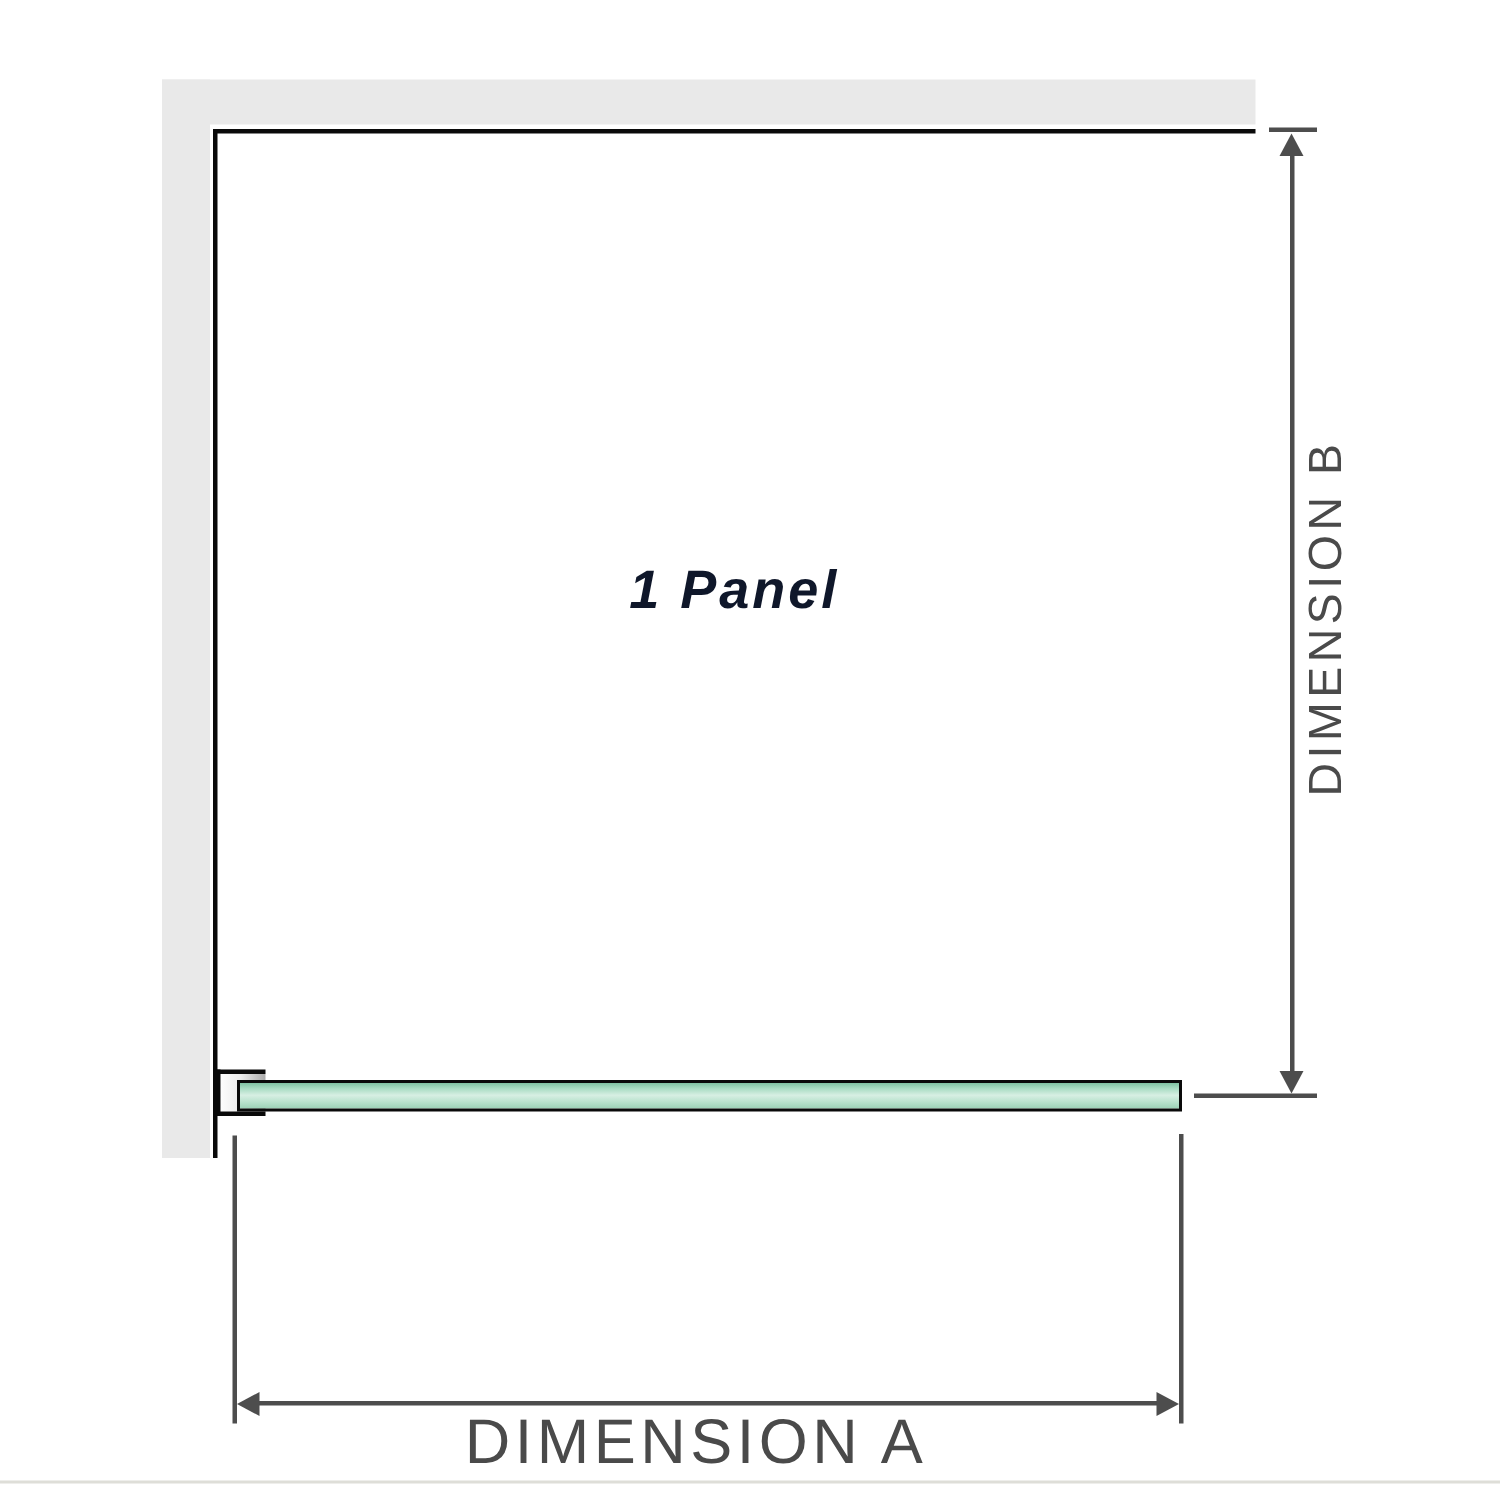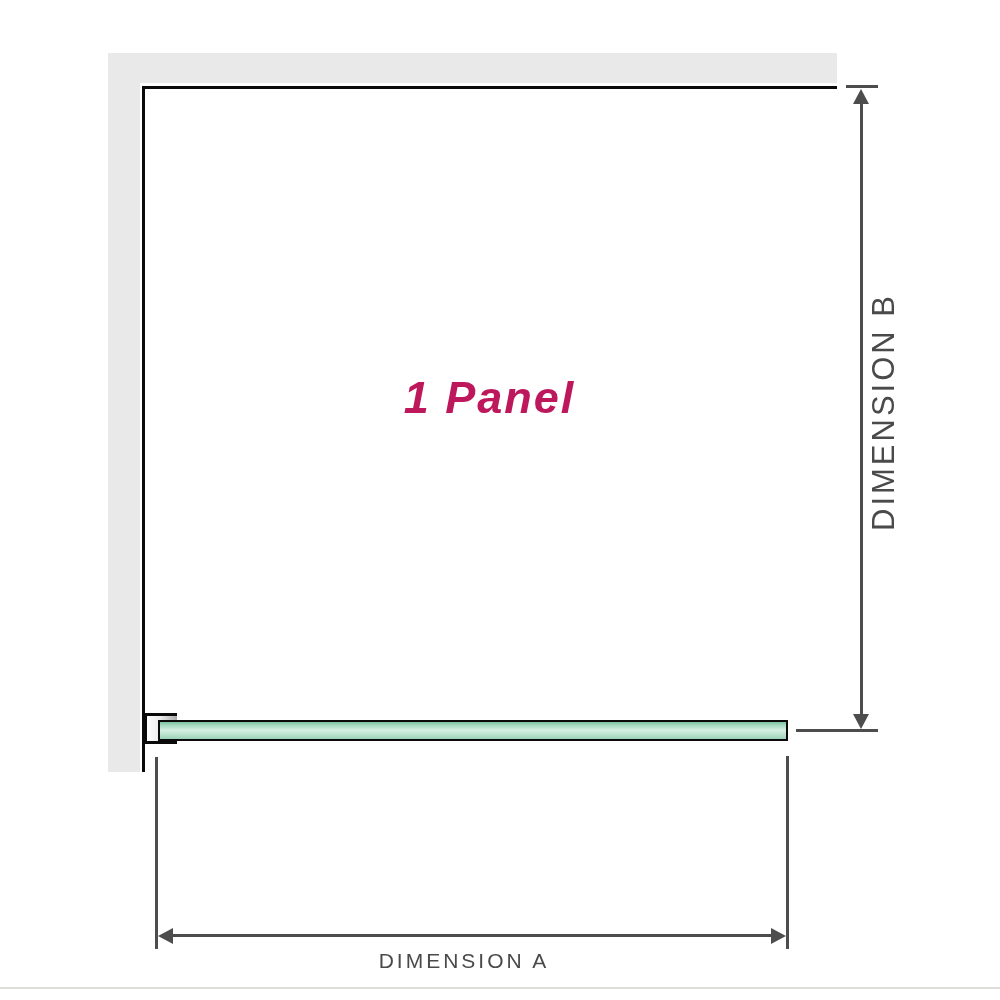--- a/index.html
+++ b/index.html
@@ -12,21 +12,21 @@
   .wall{background:#e9e9e9;}
   #wall-top{left:108px;top:53px;width:729px;height:30px;}
   #wall-left{left:108px;top:53px;width:32px;height:719px;}
   
   .outline{background:#0a0a0a;}
   #panel-outline-top{left:142px;top:86px;width:695px;height:3px;}
   #panel-outline-left{left:142px;top:86px;width:3px;height:686px;}
   
   #panel-count-label{
     left:142px;top:372px;width:695px;text-align:center;
-    font-size:45px;font-style:italic;font-weight:700;color:#be185d;
+    font-size:36px;font-style:italic;font-weight:700;color:#0f172a;
     letter-spacing:2px;white-space:nowrap;
   }
   
   #glass-panel{
     left:158px;top:720px;width:626px;height:17px;
     border:2px solid #0a0a0a;
     background:linear-gradient(180deg,#7fc2a2 0%,#a9dcc3 22%,#d7efe3 48%,#bce3cf 72%,#9bd2b6 100%);
   }
   
   #wall-bracket{
@@ -55,21 +55,21 @@
   #dim-a-ext-right{left:786px;top:756px;width:3px;height:193px;}
   #dim-a-line{left:168px;top:934px;width:608px;height:3px;}
   #dim-a-arrow-left{left:158px;top:928px;
     border-top:8px solid transparent;border-bottom:8px solid transparent;
     border-right:15px solid #4d4d4d;}
   #dim-a-arrow-right{left:771px;top:928px;
     border-top:8px solid transparent;border-bottom:8px solid transparent;
     border-left:15px solid #4d4d4d;}
   #dim-a-label{
     left:464px;top:961px;transform:translate(-50%,-50%);
-    font-size:21px;color:#4a4a4a;letter-spacing:3px;white-space:nowrap;
+    font-size:42px;color:#4a4a4a;letter-spacing:3px;white-space:nowrap;
     font-weight:400;
   }
   
   #page-bottom-rule{left:0;top:987px;width:1000px;height:2px;background:#deded8;}
 </style>
 </head>
 <body>
 
 <div id="canvas">
 

